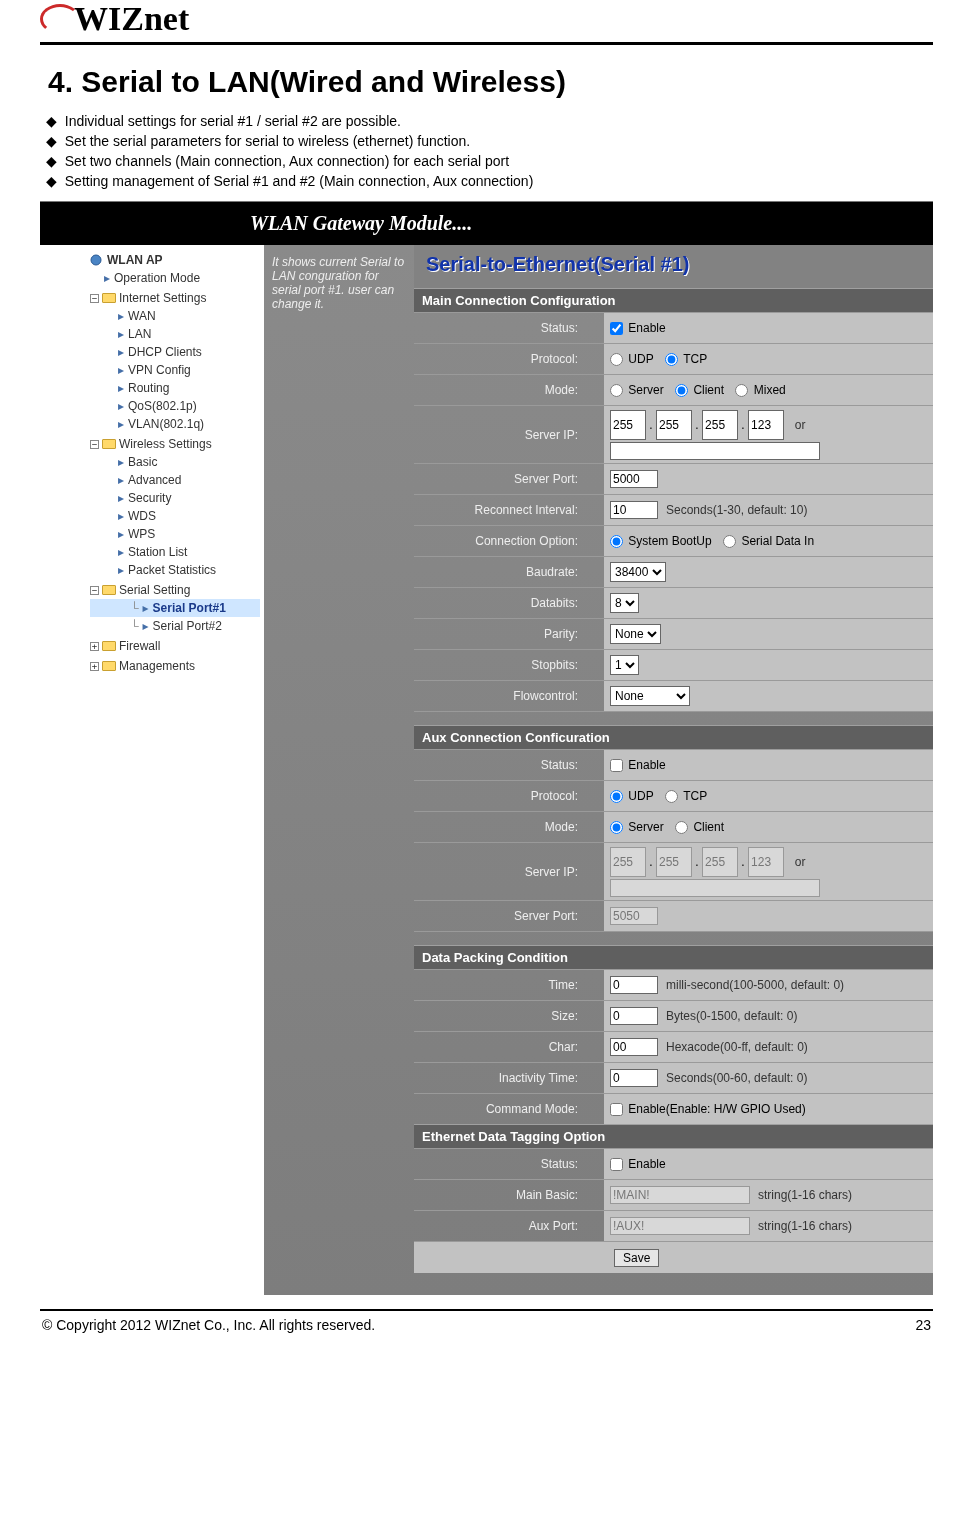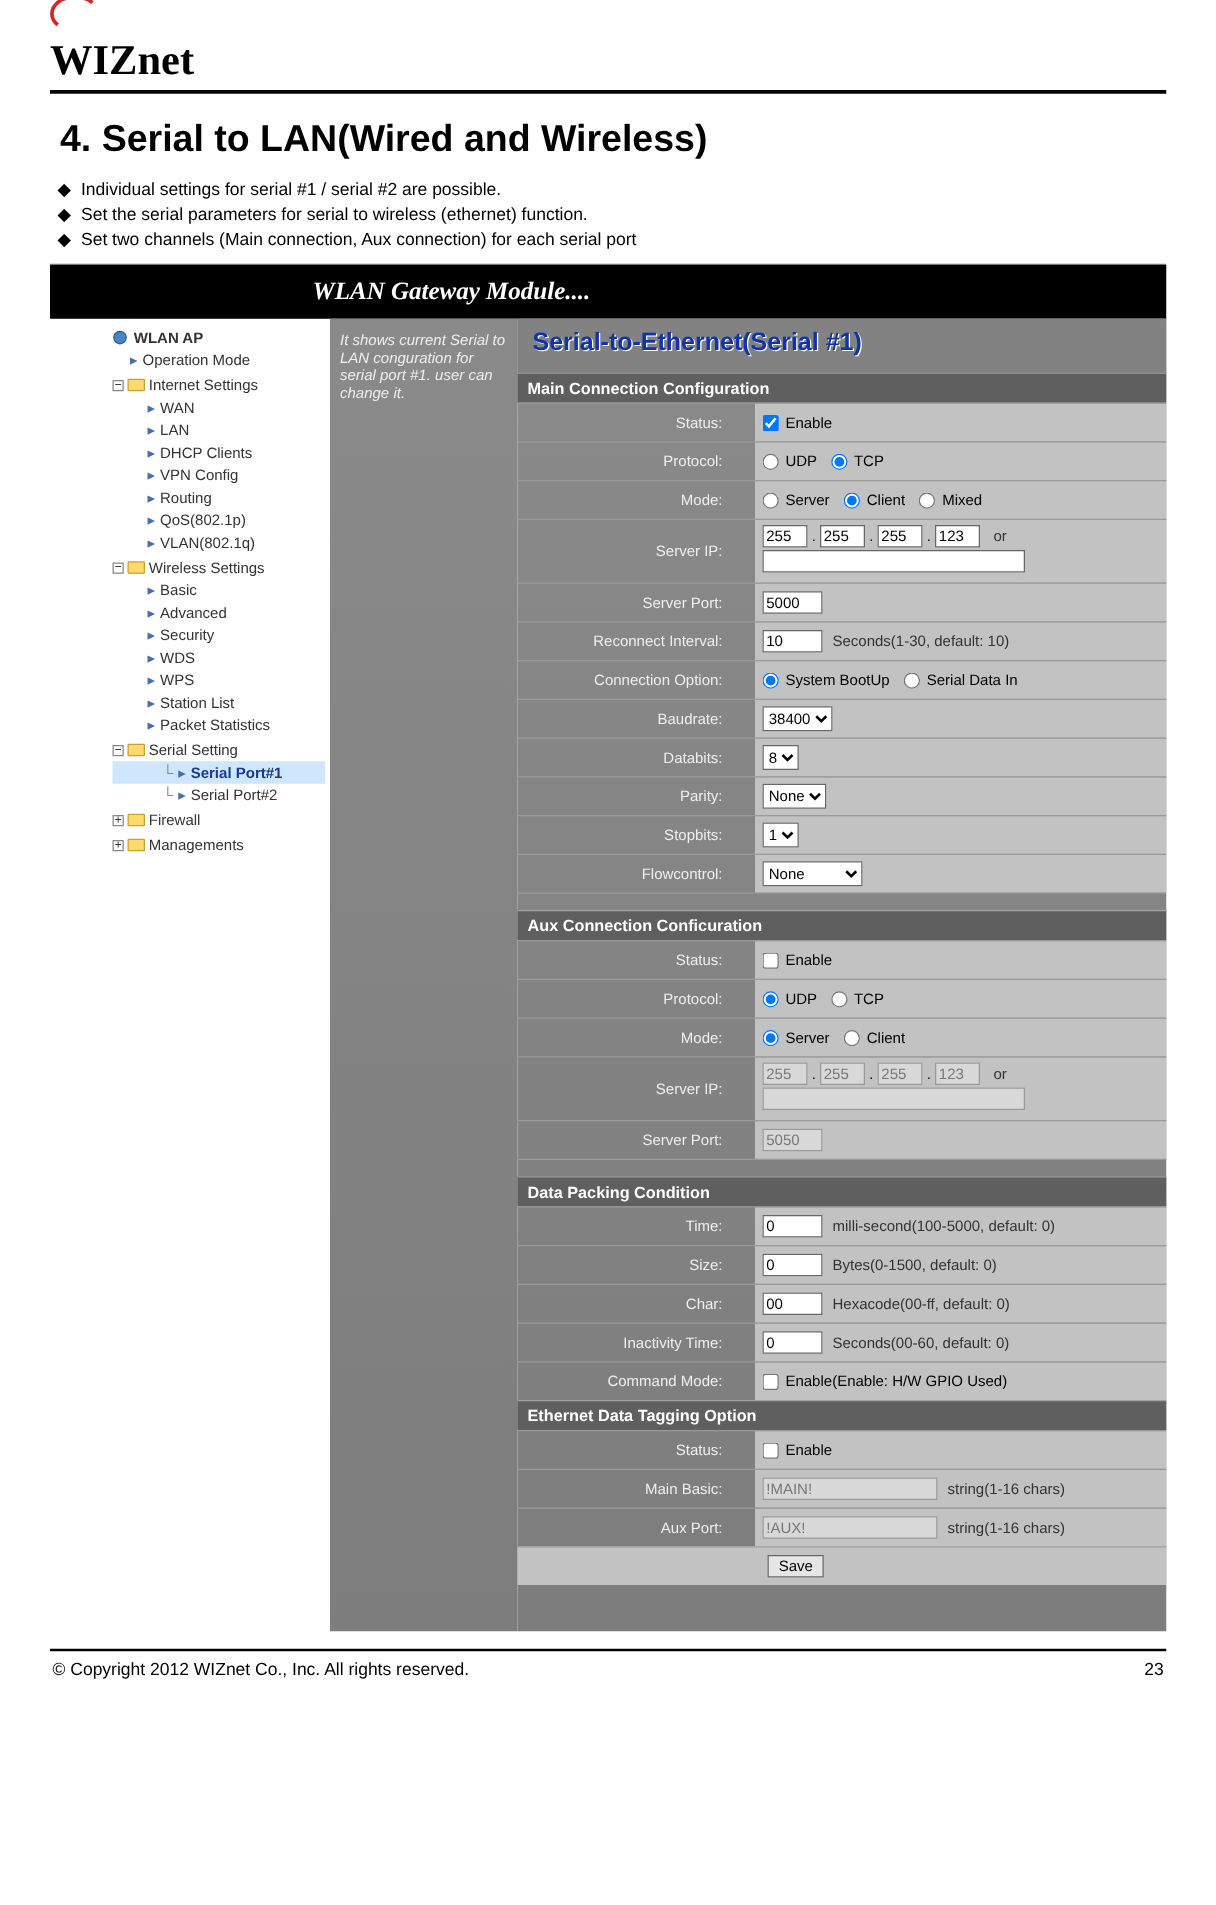--- a/index.html
+++ b/index.html
@@ -1,19 +1,19 @@
 <!DOCTYPE html>
 <html><head>
 <meta charset="utf-8">
 <style>
   * { box-sizing: border-box; }
   body { margin: 0; font-family: Arial, "Segoe UI", sans-serif; background: #fff; color: #000; width: 973px; }
   .page { padding: 0 40px 20px 40px; position: relative; }
   .logo-row { padding: 0 0 4px 0; }
-  .logo { font-family: Georgia, 'Times New Roman', serif; font-size: 34px; font-weight: bold; color: #000; display: flex; align-items: flex-start; flex-direction: column; }
+  .logo { font-family: Georgia, 'Times New Roman', serif; font-size: 34px; font-weight: bold; color: #000; display: flex; align-items: flex-end; }
   .logo .swoosh { display:inline-block; width:40px; height:30px; border:3px solid #cc2a2a; border-radius:50% 50% 0 50%; border-right-color:transparent; border-bottom-color:transparent; margin-right:-6px; position:relative; top:-4px;}
   hr.topline { border: none; border-top: 3px solid #000; margin: 0 0 20px 0; }
   hr.botline { border: none; border-top: 2px solid #000; margin: 14px 0 6px 0; }
   h1.section { font-family: "Trebuchet MS", Arial, sans-serif; font-weight: bold; font-size: 30px; margin: 0 0 14px 8px; }
   ul.bullets { list-style: none; margin: 0 0 12px 6px; padding: 0; }
   ul.bullets li { margin: 4px 0; font-size: 14px; }
   ul.bullets li::before { content: "◆"; margin-right: 8px; }
 
   .shot { border-top: 1px solid #777; position: relative; background: #fff; }
   .shot-header { background: #000; color: #fff; font-style: italic; font-weight: bold; font-family: Georgia, serif; font-size: 20px; padding: 10px 0 10px 210px; }
@@ -33,21 +33,21 @@
 
   .help { width: 150px; background: linear-gradient(#8a8a8a,#7d7d7d); color:#eee; font-style:italic; font-size:12px; padding:10px 8px 0 8px; font-family: Liberation Sans, sans-serif;}
   .main { flex:1; background: linear-gradient(#8a8a8a,#7d7d7d); padding:0;}
   .main-title { background:#828282; color:#1133aa; font-family: Arial; font-weight:bold; font-size:20px; padding:8px 8px 12px 12px;}
   .main-title span{ text-shadow: 1px 1px 0 #fff; }
   .section-hdr { background:#5f5f5f; color:#fff; font-weight:bold; font-size:13px; padding:4px 8px; border-top:1px solid #a0a0a0; font-family: Arial;}
   .form-row { display:flex; align-items:center; border-top:1px solid #9a9a9a; min-height:30px; font-size:12px; font-family: Arial;}
   .form-row .lbl { width:190px; text-align:right; padding-right:26px; color:#eee;}
   .form-row .ctrl { flex:1; background:#c2c2c2; padding:3px 6px; display:flex; align-items:center; flex-wrap:wrap; gap:4px; color:#000; min-height:30px;}
   .form-row.tall .ctrl{min-height:50px; align-items:flex-start; padding-top:4px;}
-  input[type=text].ip{width:36px;font-family:Arial;font-size:12px;height:18px;border:1px solid #666;padding:0 2px;}
+  input[type=text].ip{width:36px;font-family:Arial;font-size:12px;height:30px;border:1px solid #666;padding:0 2px;}
   input[type=text].num{width:48px;font-family:Arial;font-size:12px;height:18px;border:1px solid #666;padding:0 2px;}
   input[type=text].wide{width:210px;font-family:Arial;font-size:12px;height:18px;border:1px solid #666;padding:0 2px;}
   input[type=text].porttag{width:140px;font-family:Arial;font-size:12px;height:18px;border:1px solid #666;padding:0 2px;}
   select{font-family:Arial;font-size:12px;height:20px;border:1px solid #666;background:#fff;}
   input[type=checkbox],input[type=radio]{margin:0 2px 0 0;vertical-align:middle;}
   .note{color:#333;font-size:12px;margin-left:4px;}
   .save-row{background:#c2c2c2;padding:6px 8px 6px 200px;border-top:1px solid #9a9a9a;}
   button.save{font-family:Arial;font-size:12px;padding:1px 8px;border:1px solid #666;background:#e6e6e6;}
   .disabled-ctrl input[type=text],.disabled-ctrl{color:#777;}
   .disabled-ctrl input[type=text]{background:#d8d8d8;border-color:#999;}
@@ -65,20 +65,21 @@
     </div>
   </div>
   <hr class="topline">
 
   <h1 class="section">4. Serial to LAN(Wired and Wireless)</h1>
 
   <ul class="bullets">
     <li>Individual settings for serial #1 / serial #2 are possible.</li>
     <li>Set the serial parameters for serial to wireless (ethernet) function.</li>
     <li>Set two channels (Main connection, Aux connection) for each serial port</li>
+    <li>Setting management of Serial #1 and #2 (Main connection, Aux connection)</li>
   </ul>
 
   <div class="shot">
     <div class="shot-header">WLAN Gateway Module....</div>
     <div class="shot-body">
 
       <div class="nav">
         <div class="nav-root">
           <svg width="14" height="12">
               <circle cx="6" cy="6" r="5" fill="#4a84c4" stroke="#2a5a94"></circle>

